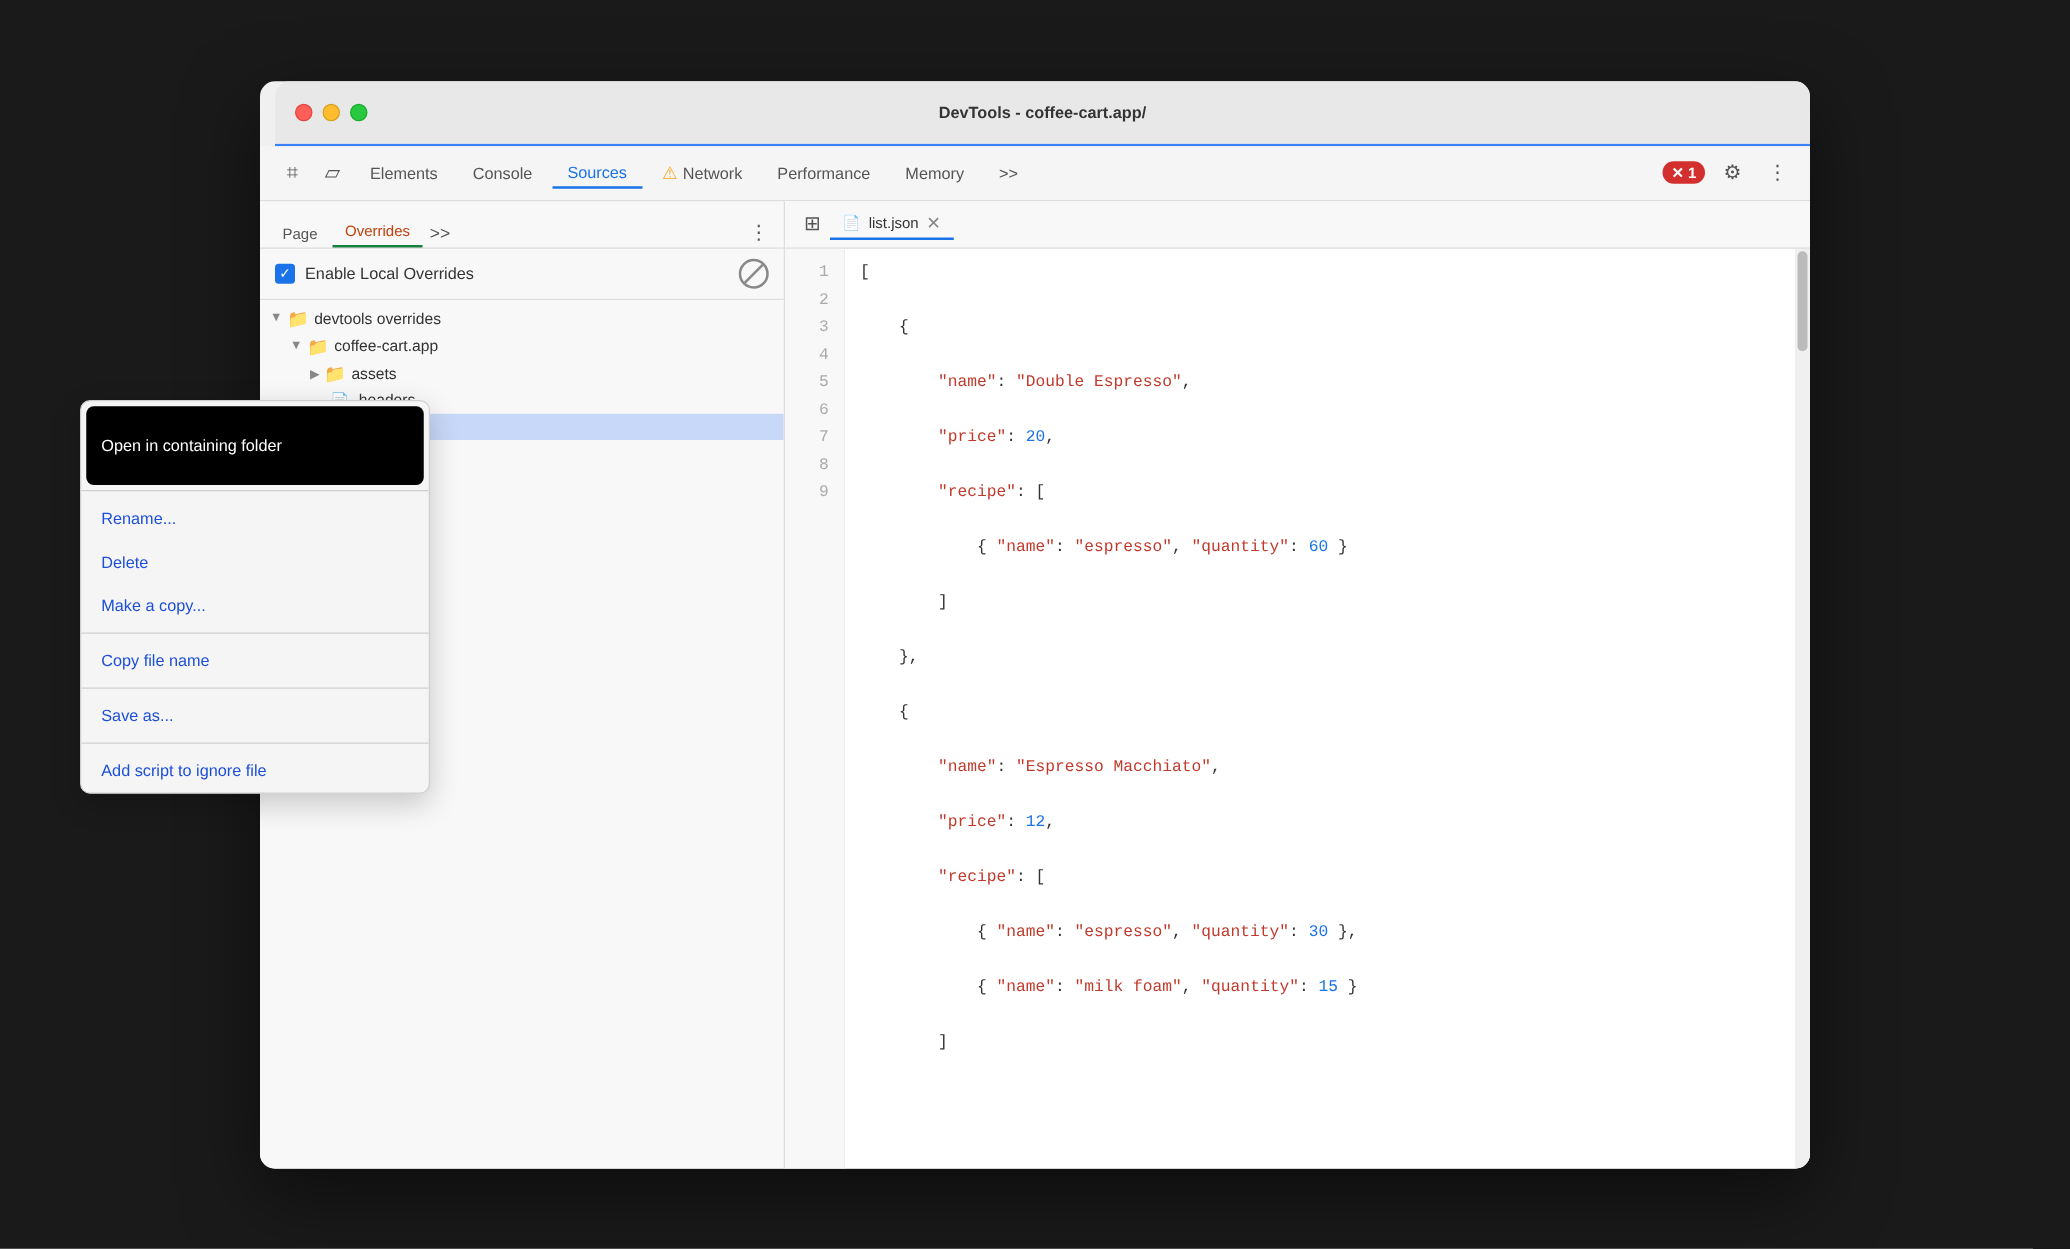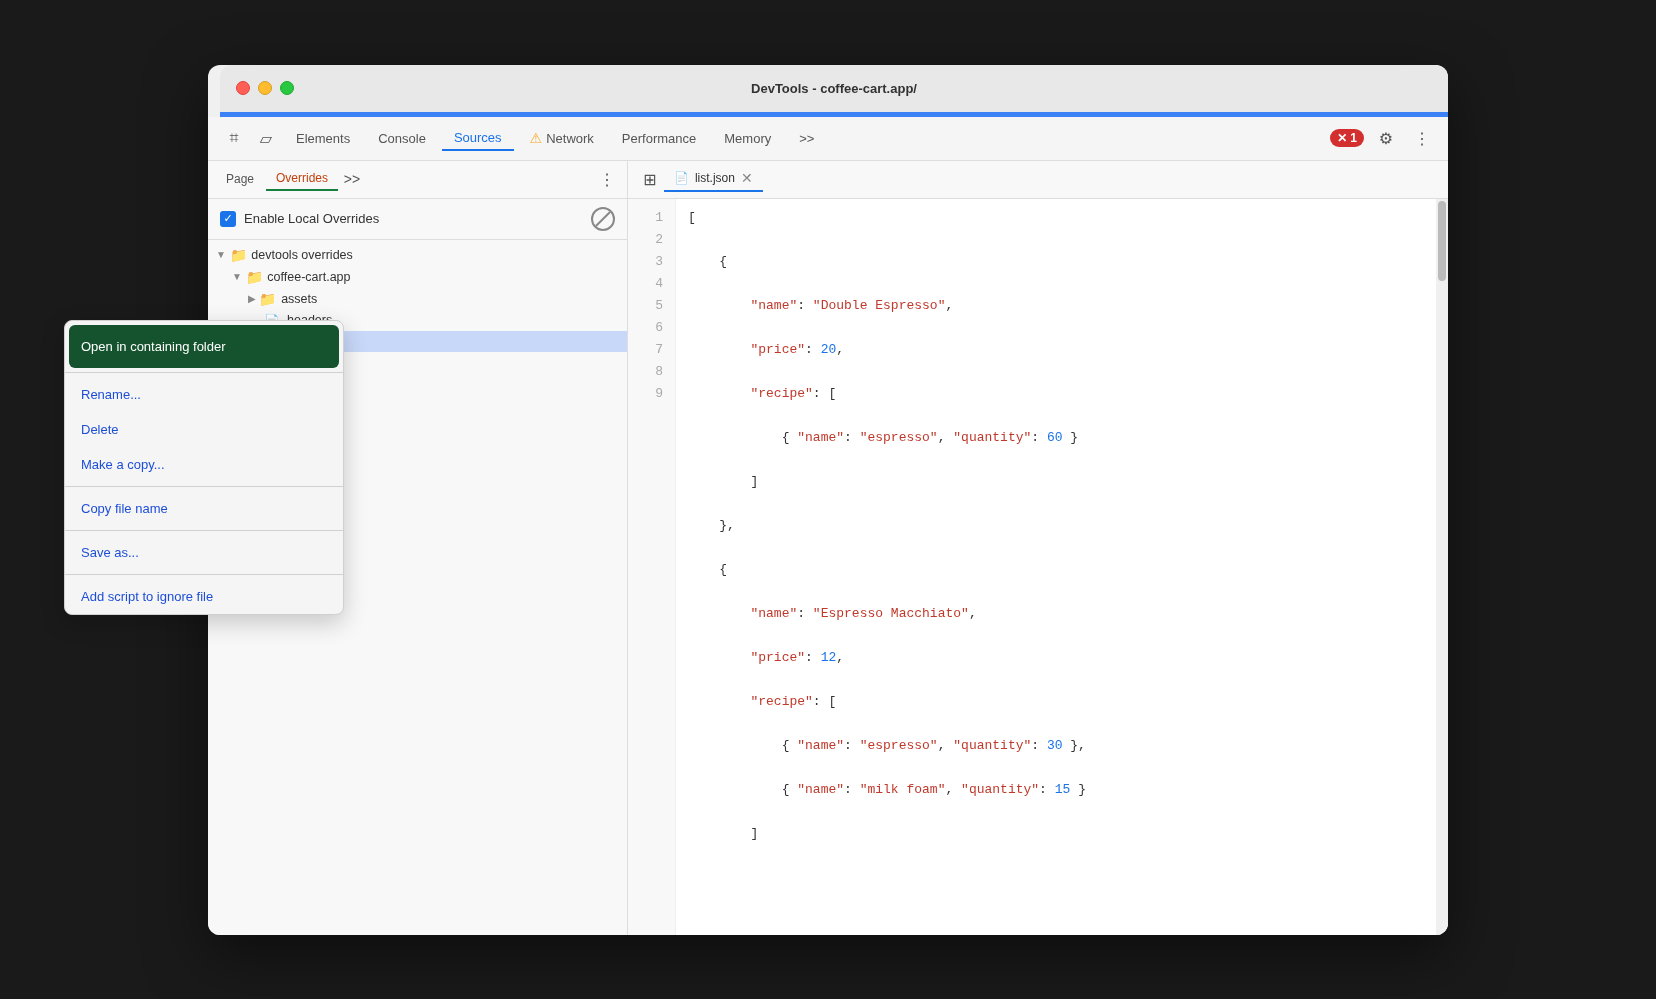--- a/index.html
+++ b/index.html
@@ -21,21 +21,21 @@
       flex-direction: column;
       overflow: hidden;
     }
     
     .title-bar {
       background: #e8e8e8;
       height: 52px;
       display: flex;
       align-items: center;
       padding: 0 16px;
-      border-bottom: 5px solid #3b82f6;
+      border-bottom: 2px solid #3b82f6;
       border-radius: 12px 12px 0 0;
       position: relative;
       margin-left: 12px;
     }
     .traffic-lights {
       display: flex;
       gap: 8px;
       align-items: center;
     }
     .traffic-light {
@@ -124,21 +124,21 @@
     
     .left-panel {
       width: 420px;
       background: #f8f8f8;
       border-right: 1px solid #ddd;
       display: flex;
       flex-direction: column;
     }
     .panel-tabs {
       display: flex;
-      align-items: center;
+      align-items: flex-end;
       padding: 0 8px;
       border-bottom: 1px solid #ddd;
       height: 38px;
       gap: 2px;
     }
     .panel-tab {
       padding: 4px 10px;
       font-size: 12px;
       color: #555;
       cursor: pointer;
@@ -380,25 +380,25 @@
       width: 280px;
       overflow: hidden;
     }
     .context-menu-item {
       padding: 10px 16px;
       font-size: 13px;
       color: #1d4ed8;
       cursor: pointer;
     }
     .context-menu-item.active {
-      background: #14532d;
+      background: #000000;
       color: white;
       border-radius: 6px;
       margin: 4px 4px 0 4px;
-      padding: 14px 12px;
+      padding: 24px 12px;
     }
     .context-menu-separator {
       height: 1px;
       background: #d0d0d0;
       margin: 4px 0;
     }
   </style>
 </head>
 <body>
 

